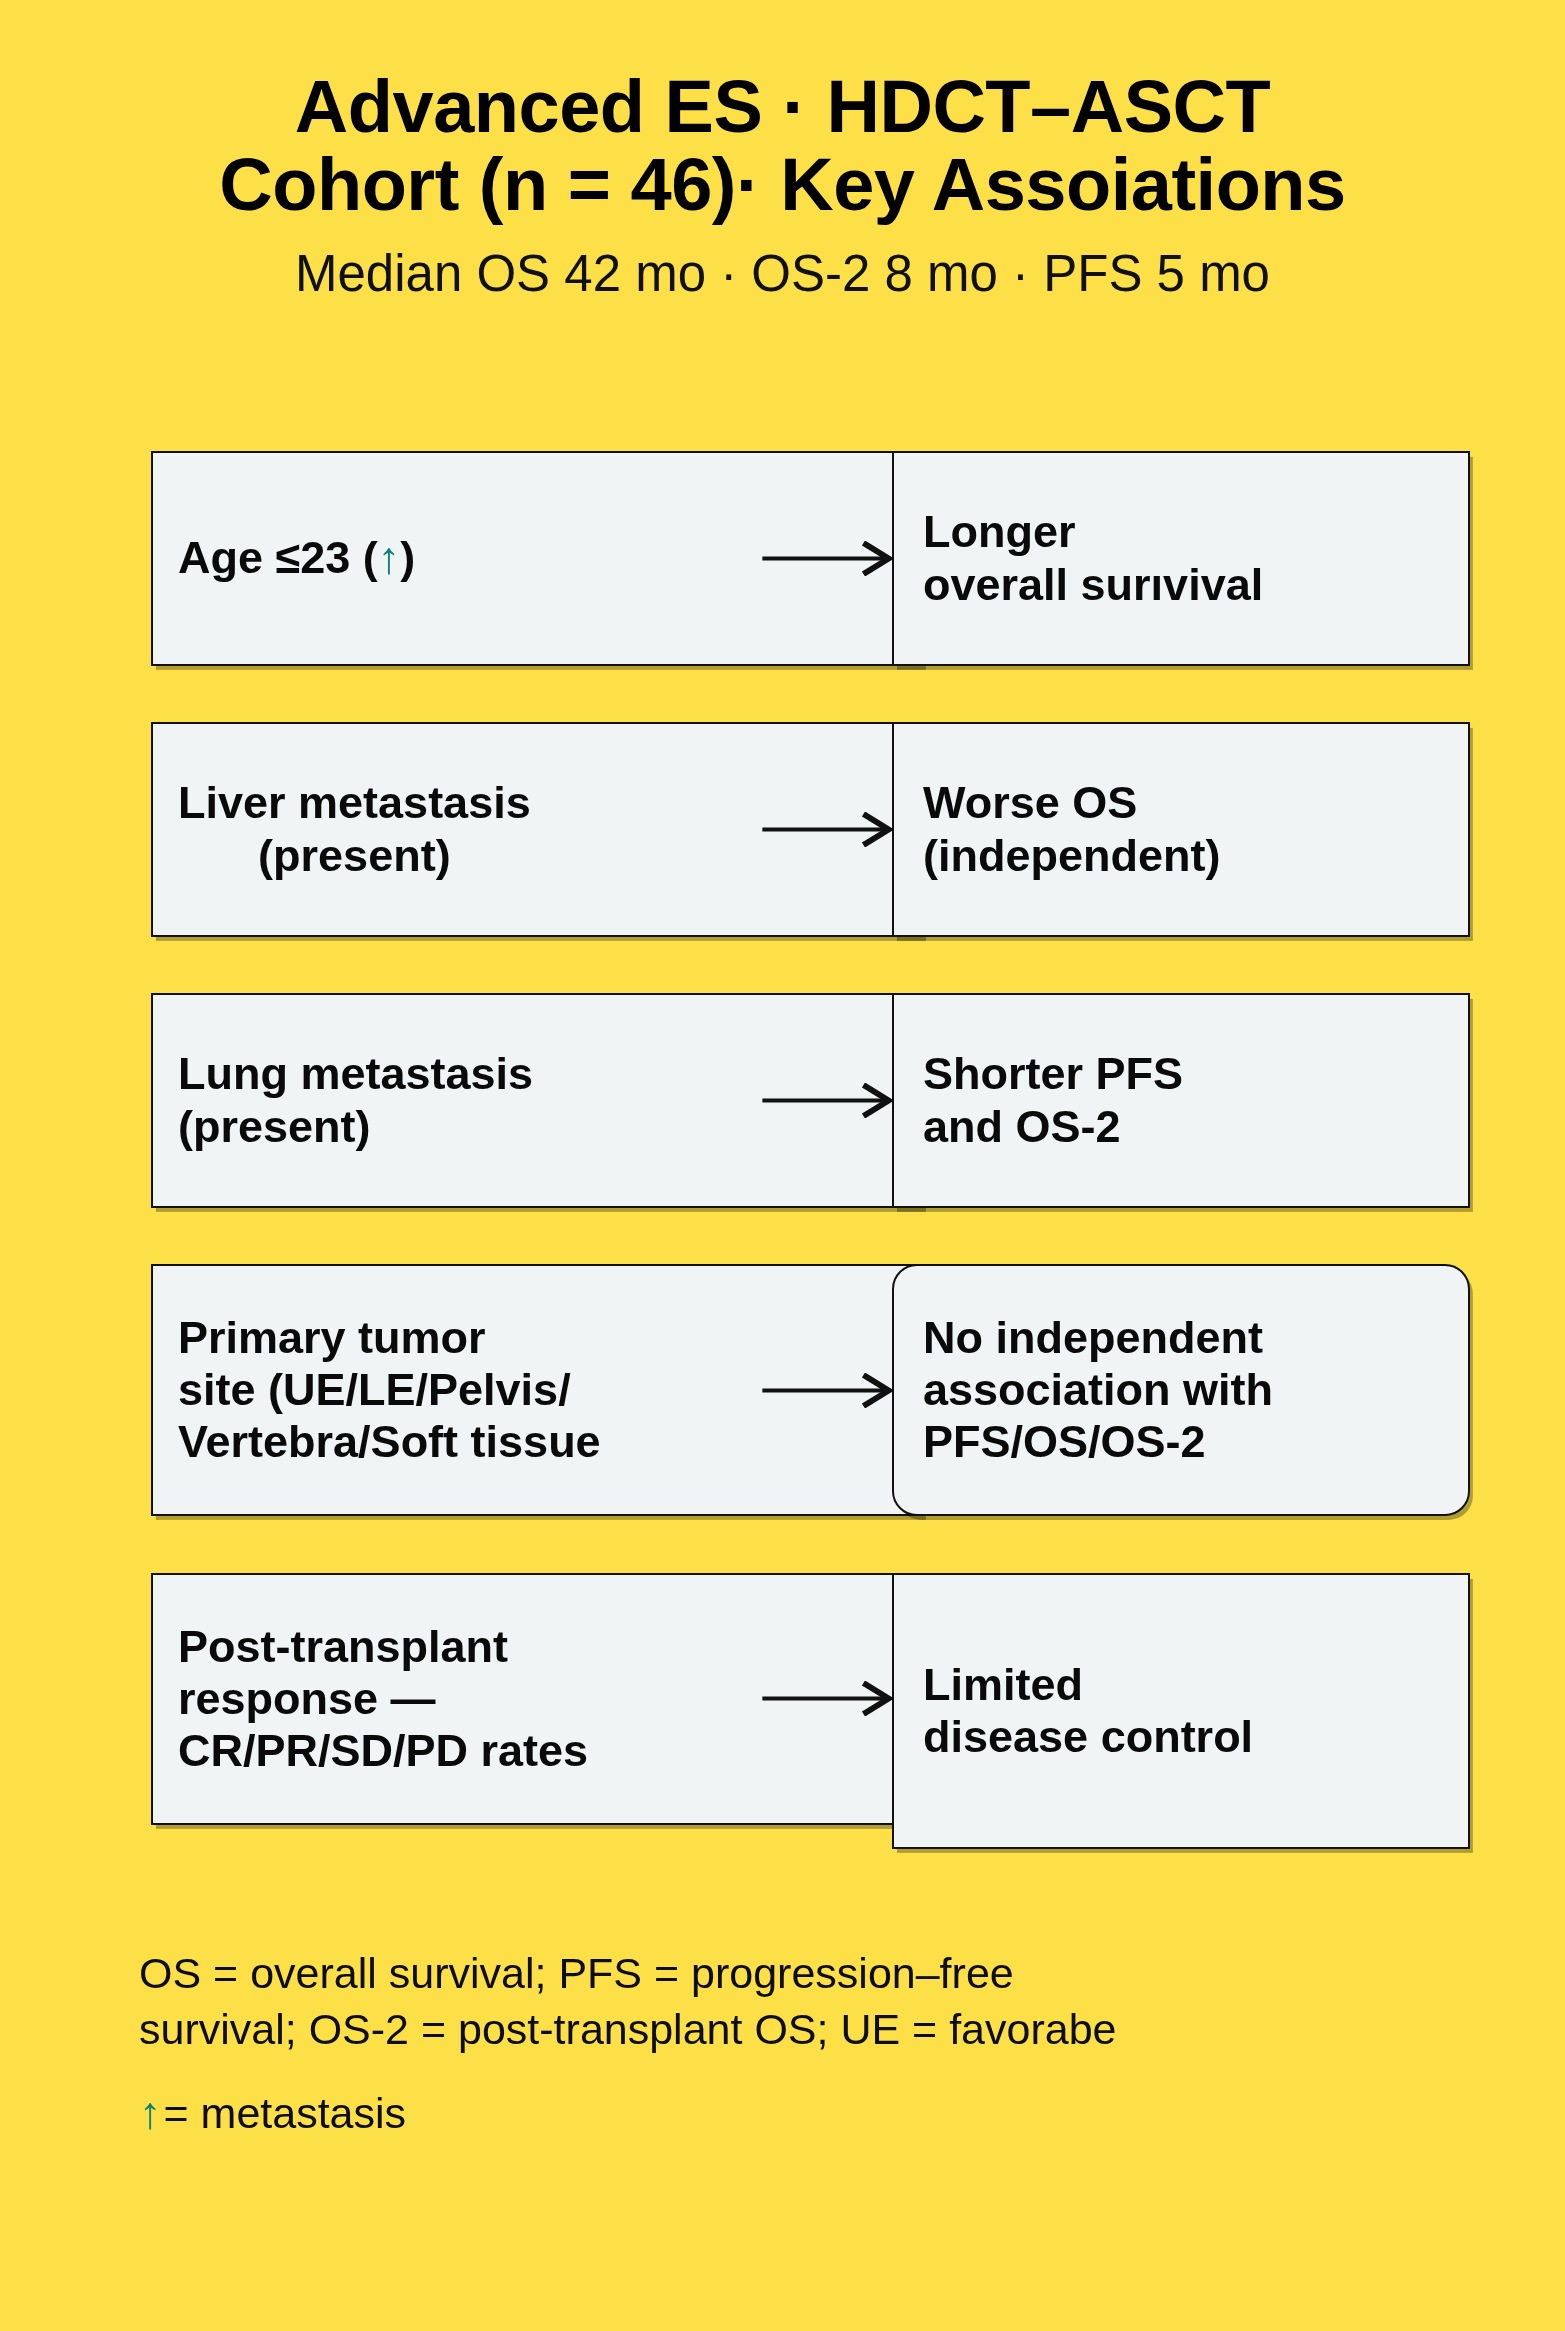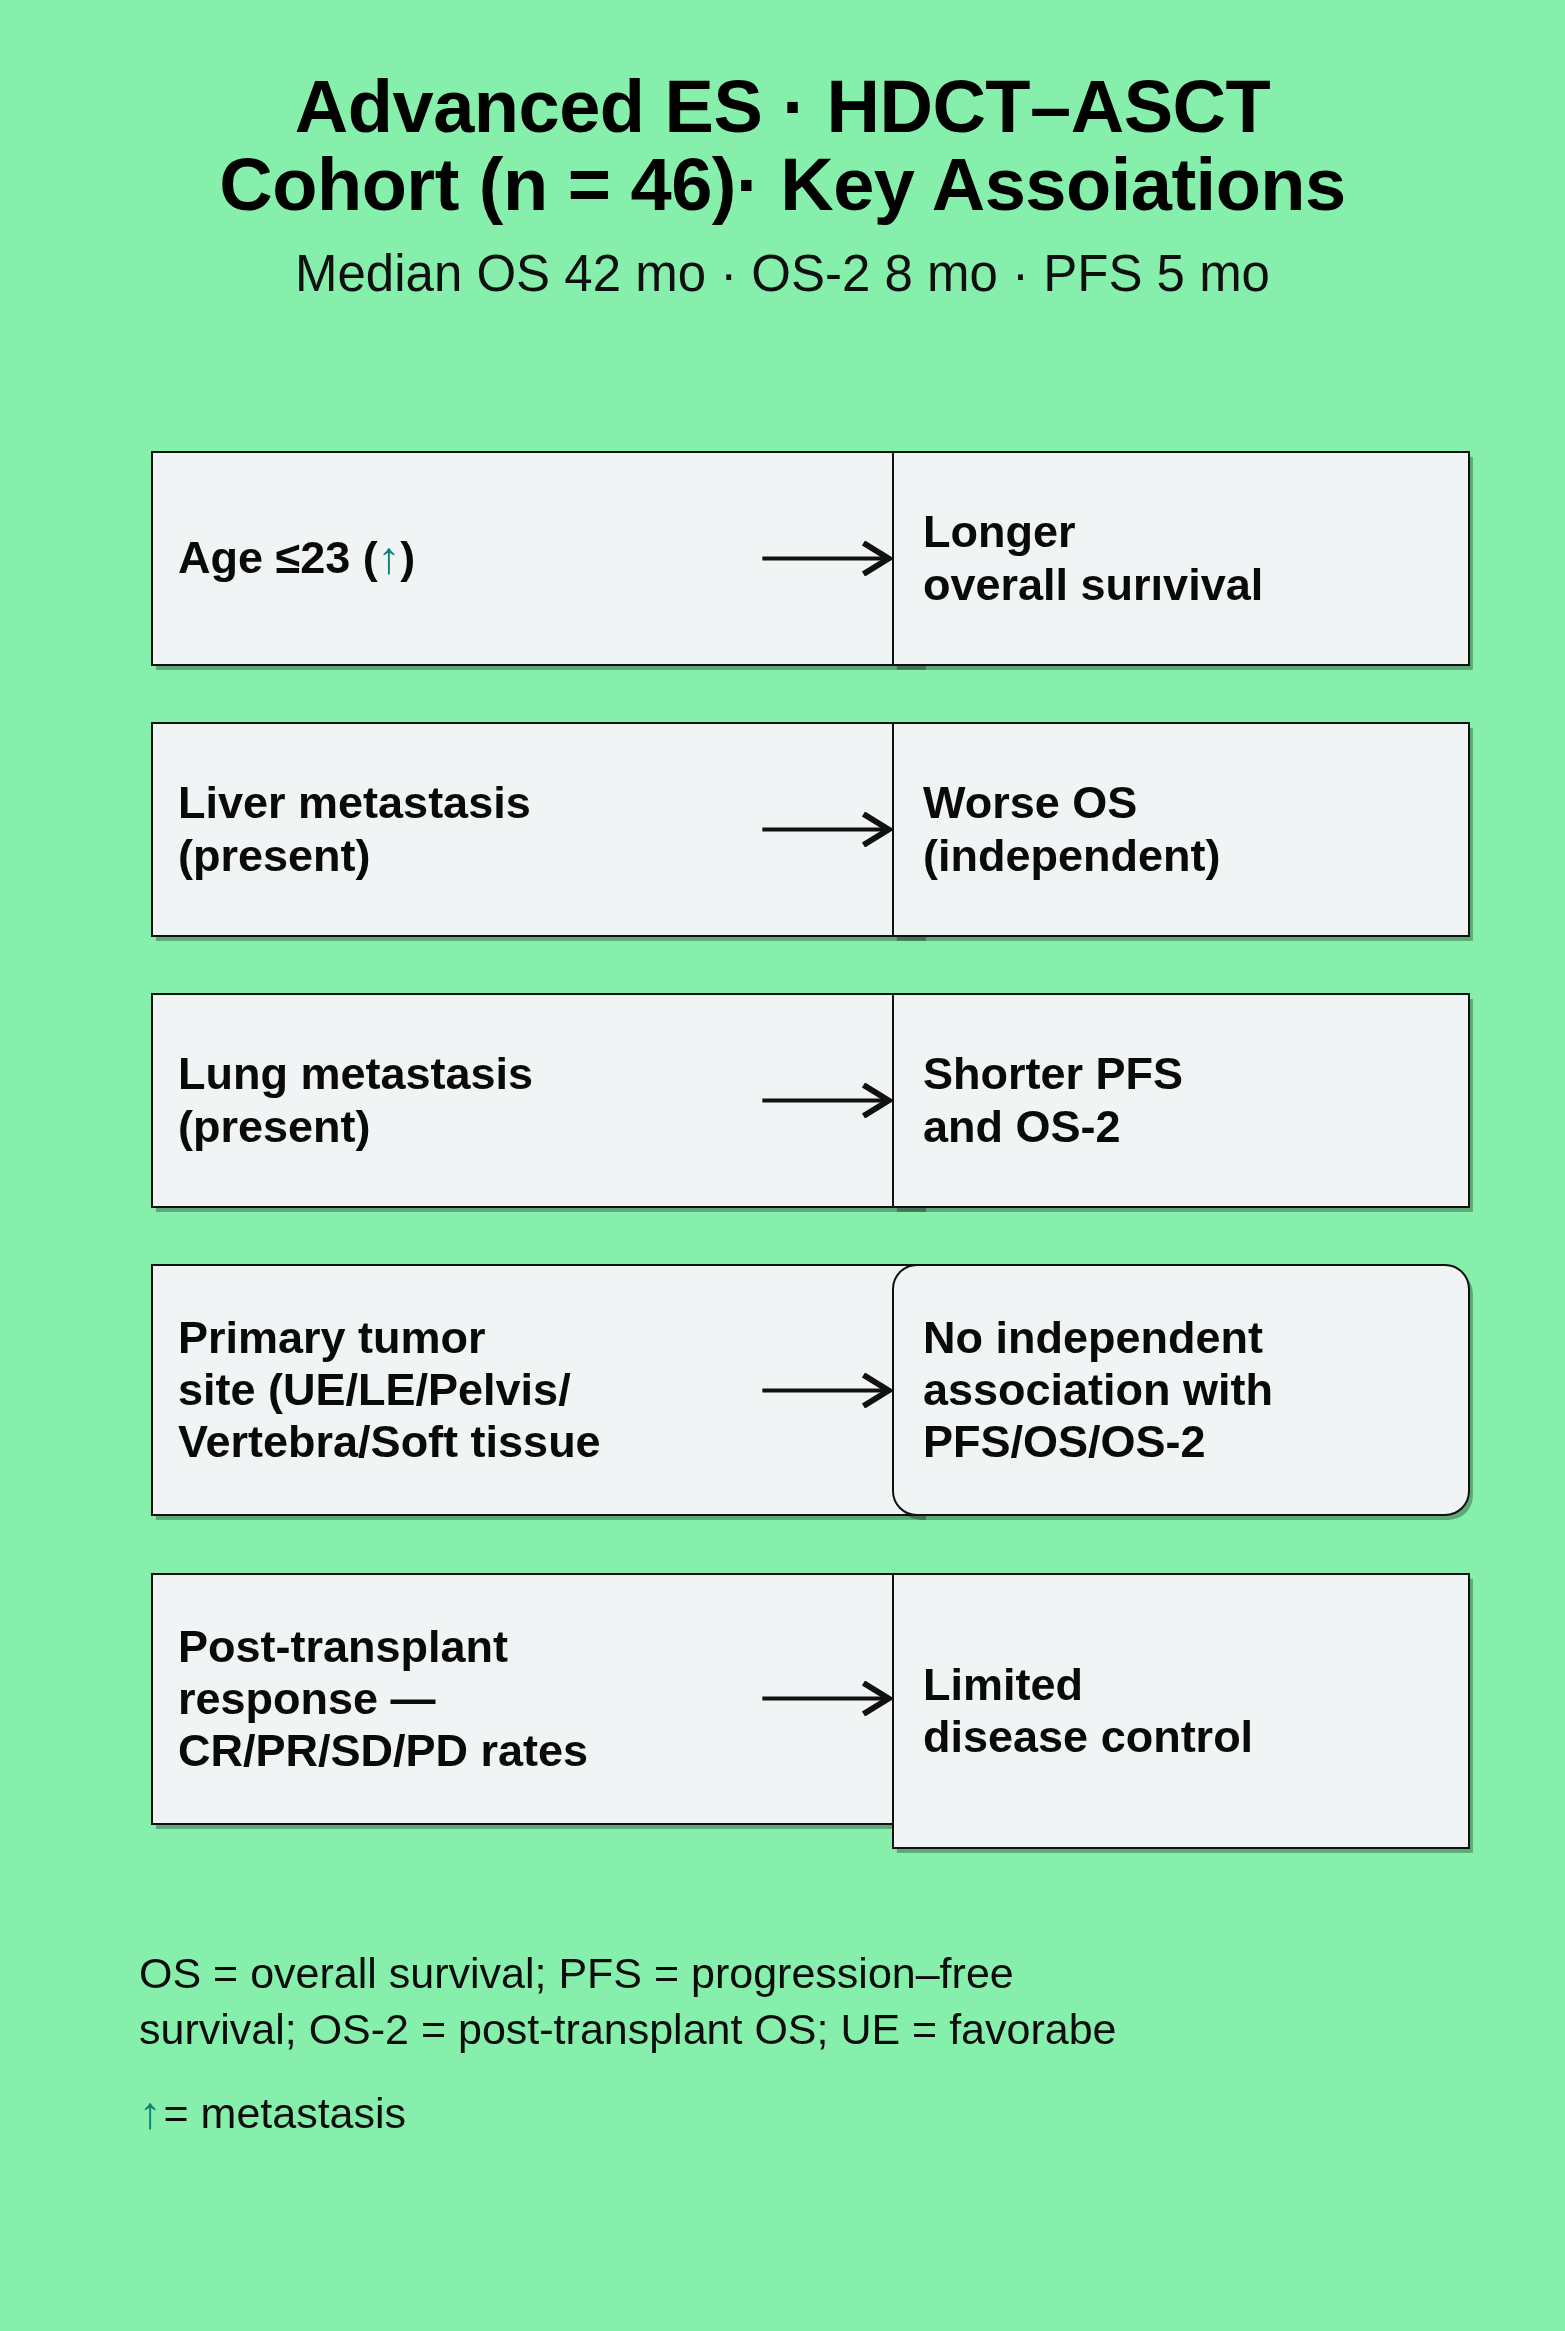--- a/index.html
+++ b/index.html
@@ -13,21 +13,21 @@
     height: 2332px;
     position: relative;
     font-family: "Liberation Sans", "DejaVu Sans", sans-serif;
     color: #0d0d0d;
     overflow: hidden;
   }
 
   .page {
     position: absolute;
     inset: 0;
-    background: #86efac;
+    background: #fde047;
   }
 
   
   .header {
     position: absolute;
     left: 0;
     top: 68px;
     width: 1565px;
     text-align: center;
   }
@@ -159,21 +159,21 @@
           <polyline points="104,2 130,18 104,34" fill="none" stroke="#111" stroke-width="6"></polyline>
         </svg>
       </div>
       <div class="box box-right" style="top:0px;height:215px;">
         <div class="box-text">Longer
 overall surıvival</div>
       </div>
     </div>
 
     <div class="row">
-      <div class="box box-left" style="top:271px;height:215px;">
+      <div class="box box-left" style="top:271px;height:215px;text-align:center;">
         <div class="box-text">Liver metastasis
 (present)</div>
       </div>
       <div class="connector" style="top:361px;">
         <svg width="131" height="35" viewBox="0 0 134 36" aria-hidden="true">
           <line x1="0" y1="18" x2="126" y2="18" stroke="#111" stroke-width="4"></line>
           <polyline points="104,2 130,18 104,34" fill="none" stroke="#111" stroke-width="6"></polyline>
         </svg>
       </div>
       <div class="box box-right" style="top:271px;height:215px;">

